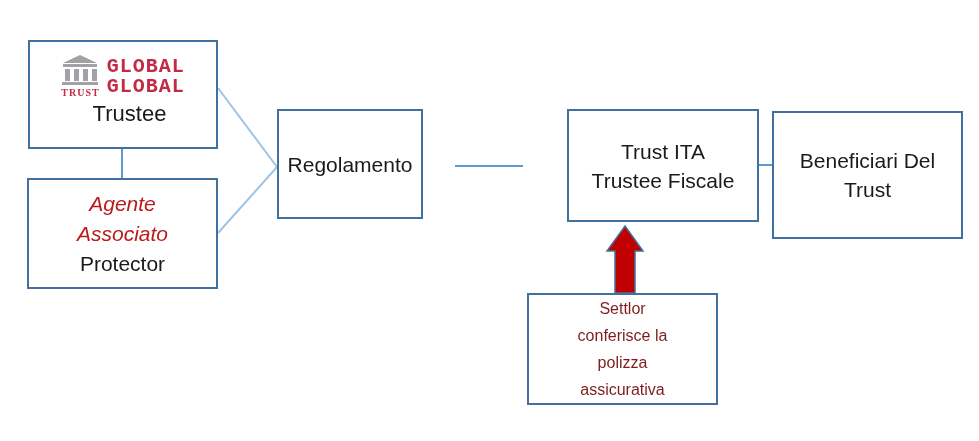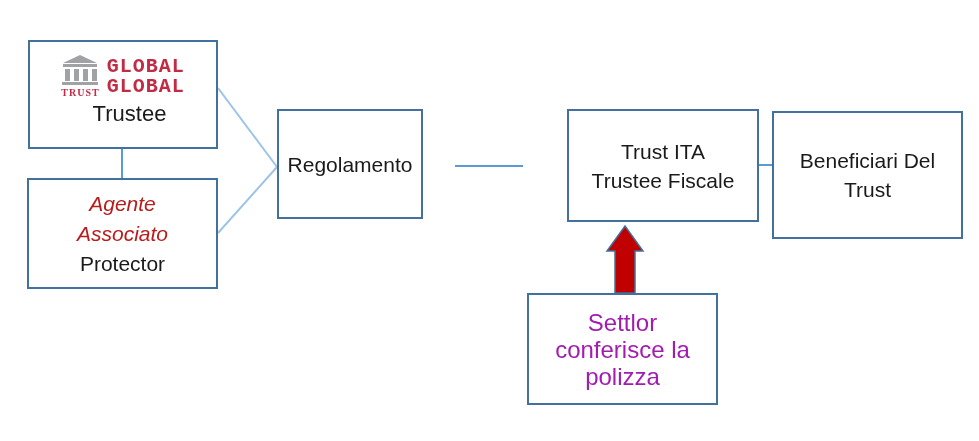--- a/index.html
+++ b/index.html
@@ -24,21 +24,21 @@
     text-align: center;
     color: #1a1a1a;
     font-size: 21px;
     line-height: 29px;
   }
   .box-trustee      { left: 28px;  top: 40px;  width: 190px; height: 109px; justify-content: flex-start; padding-top: 13px; }
   .box-protector    { left: 27px;  top: 178px; width: 191px; height: 111px; line-height: 30px; }
   .box-deed         { left: 277px; top: 109px; width: 146px; height: 110px; }
   .box-trust        { left: 523px; top: 109px; width: 192px; height: 113px; margin-left: 44px; }
   .box-beneficiari  { left: 772px; top: 111px; width: 191px; height: 128px; }
-  .box-settlor      { left: 527px; top: 293px; width: 191px; height: 112px; font-size: 24px; line-height: 27px; color: #a21caf; }
+  .box-settlor      { left: 527px; top: 293px; width: 191px; height: 112px; font-size: 16px; line-height: 27px; color: #7f1d1d; }
   .red-italic { color: #b91c1c; font-style: italic; }
   .logo-row { display: flex; align-items: center; gap: 7px; margin-bottom: 2px; }
   .logo-icon-col {
     display: flex; flex-direction: column; align-items: center;
     font-family: "Liberation Serif", serif;
   }
   .logo-caption {
     font-size: 10px; letter-spacing: 1px; color: #C12B45;
     line-height: 11px; margin-top: 1px; font-weight: 700;
   }
@@ -102,15 +102,16 @@
 
   <div class="box box-beneficiari">
     <div>Beneficiari Del</div>
     <div>Trust</div>
   </div>
 
   <div class="box box-settlor">
     <div>Settlor</div>
     <div>conferisce la</div>
     <div>polizza</div>
+    <div>assicurativa</div>
   </div>
 
 </div>
 
 </body></html>

